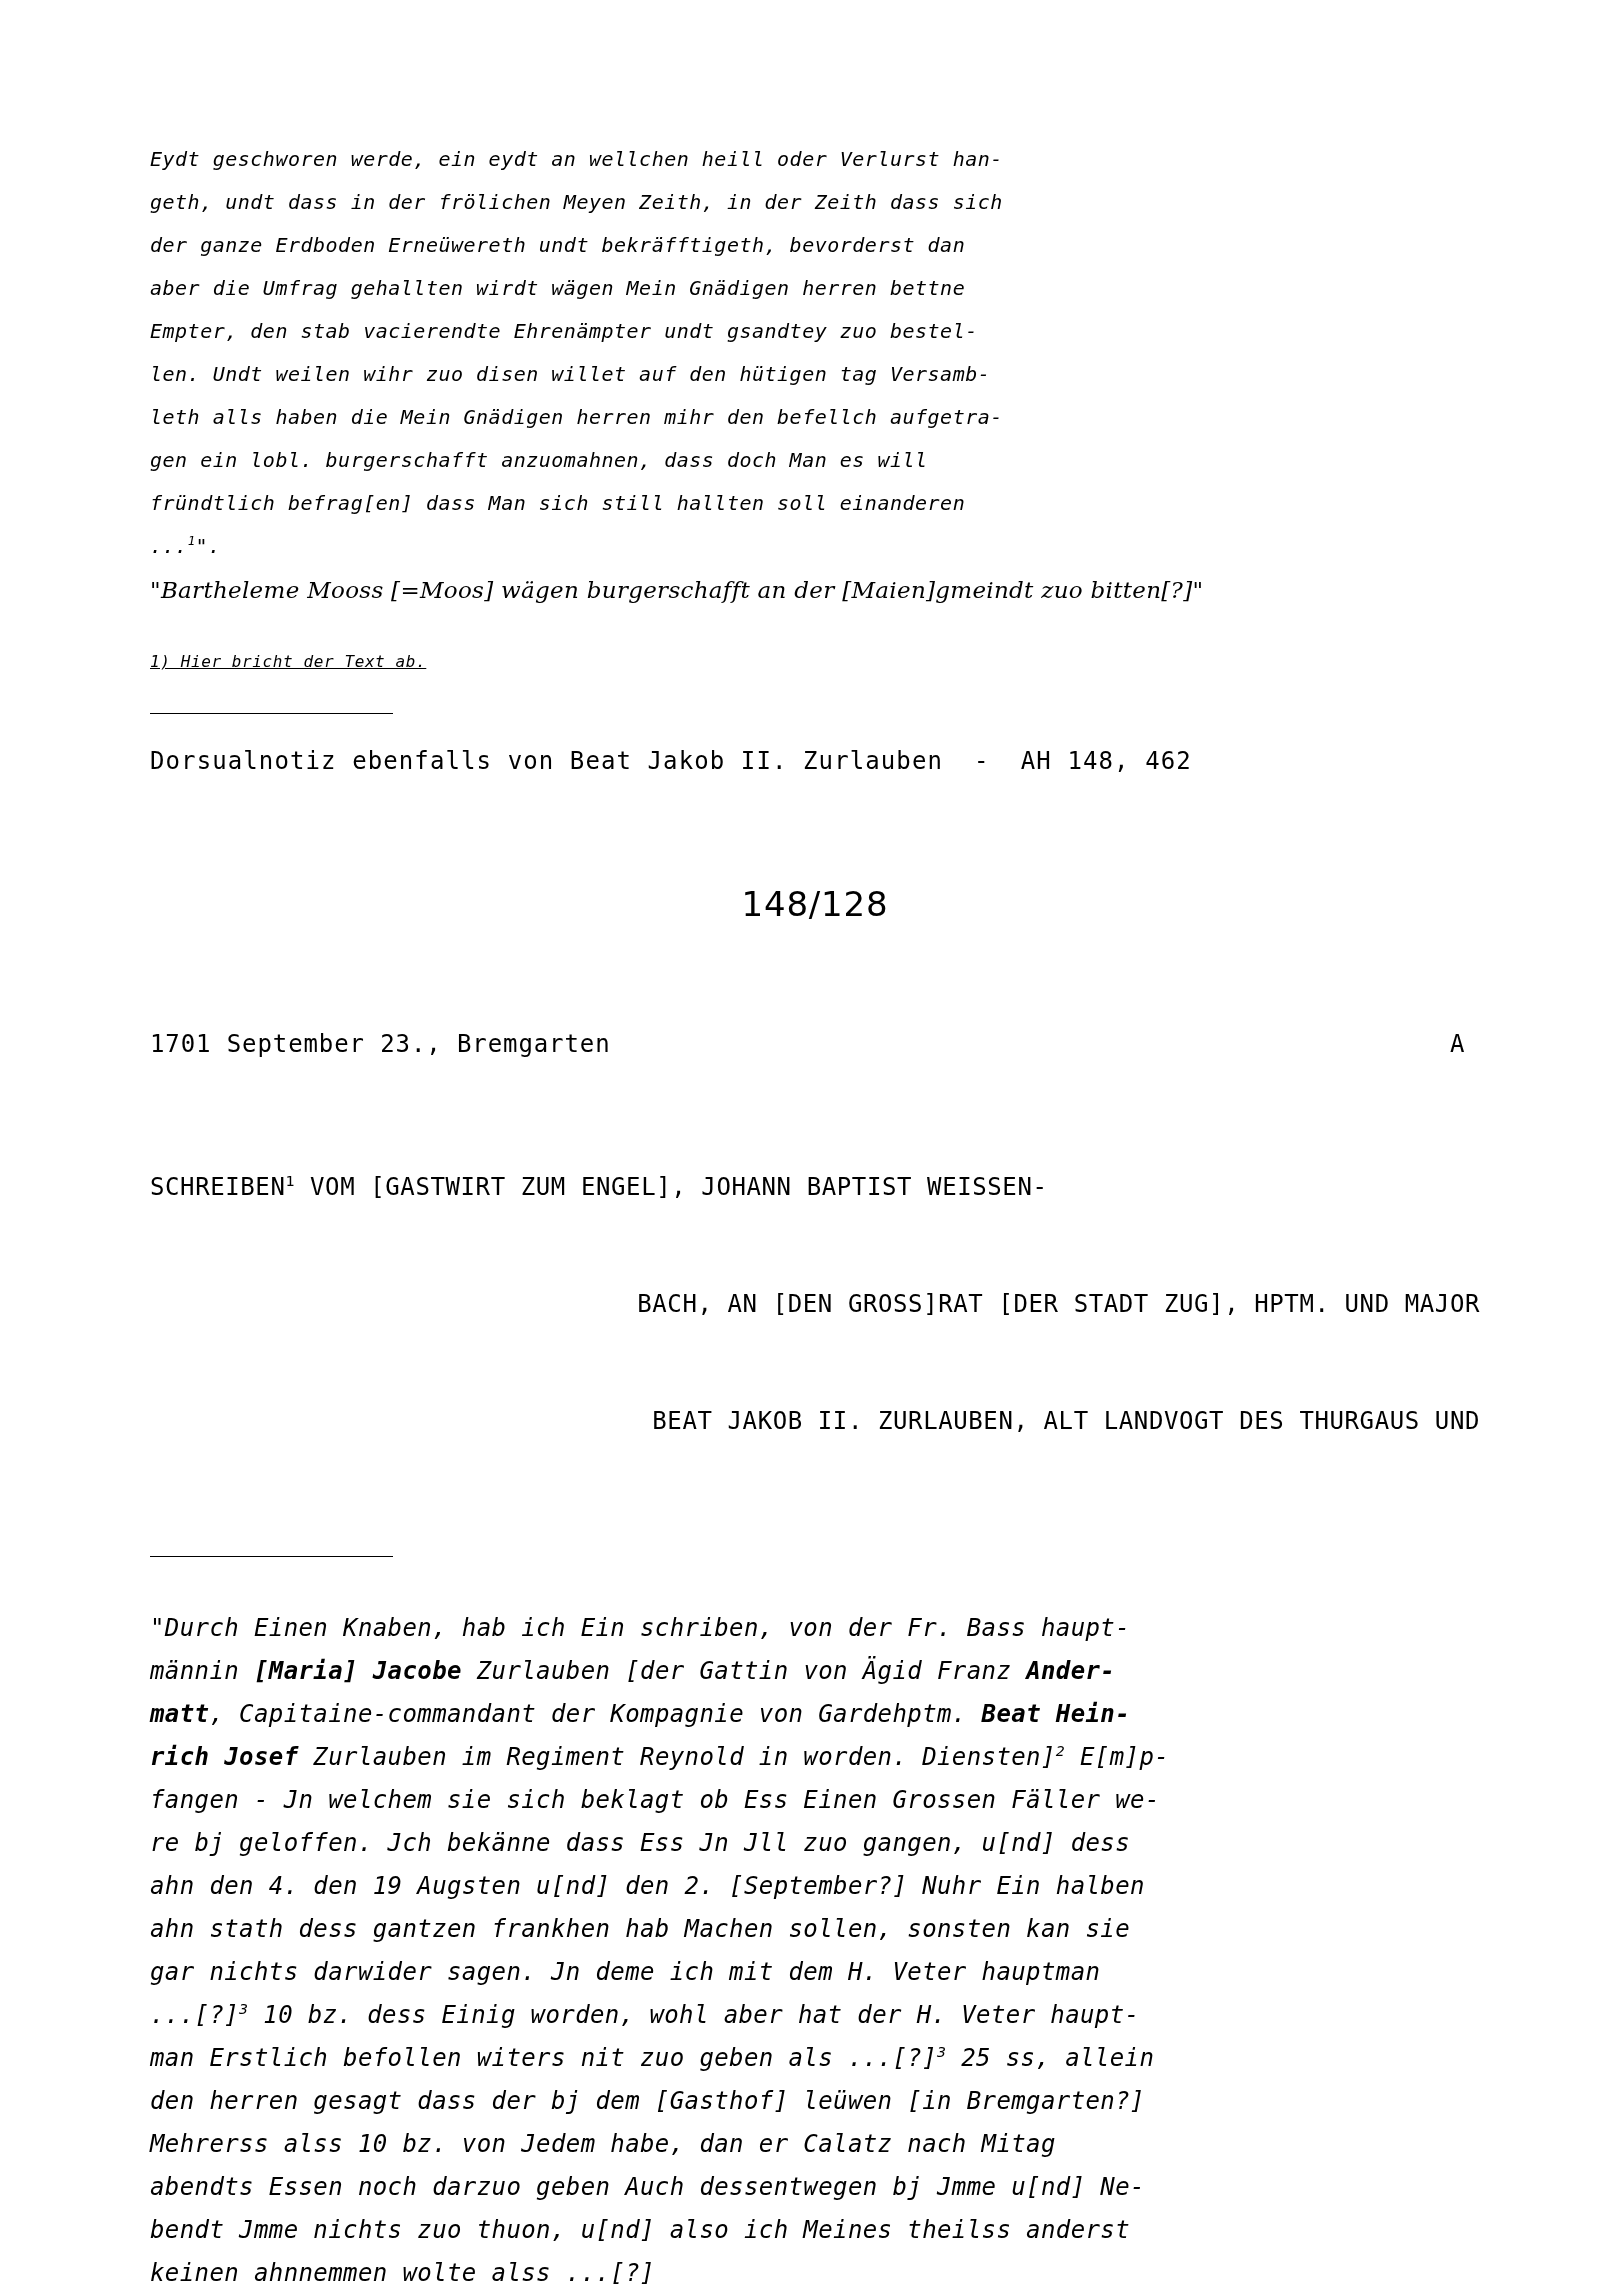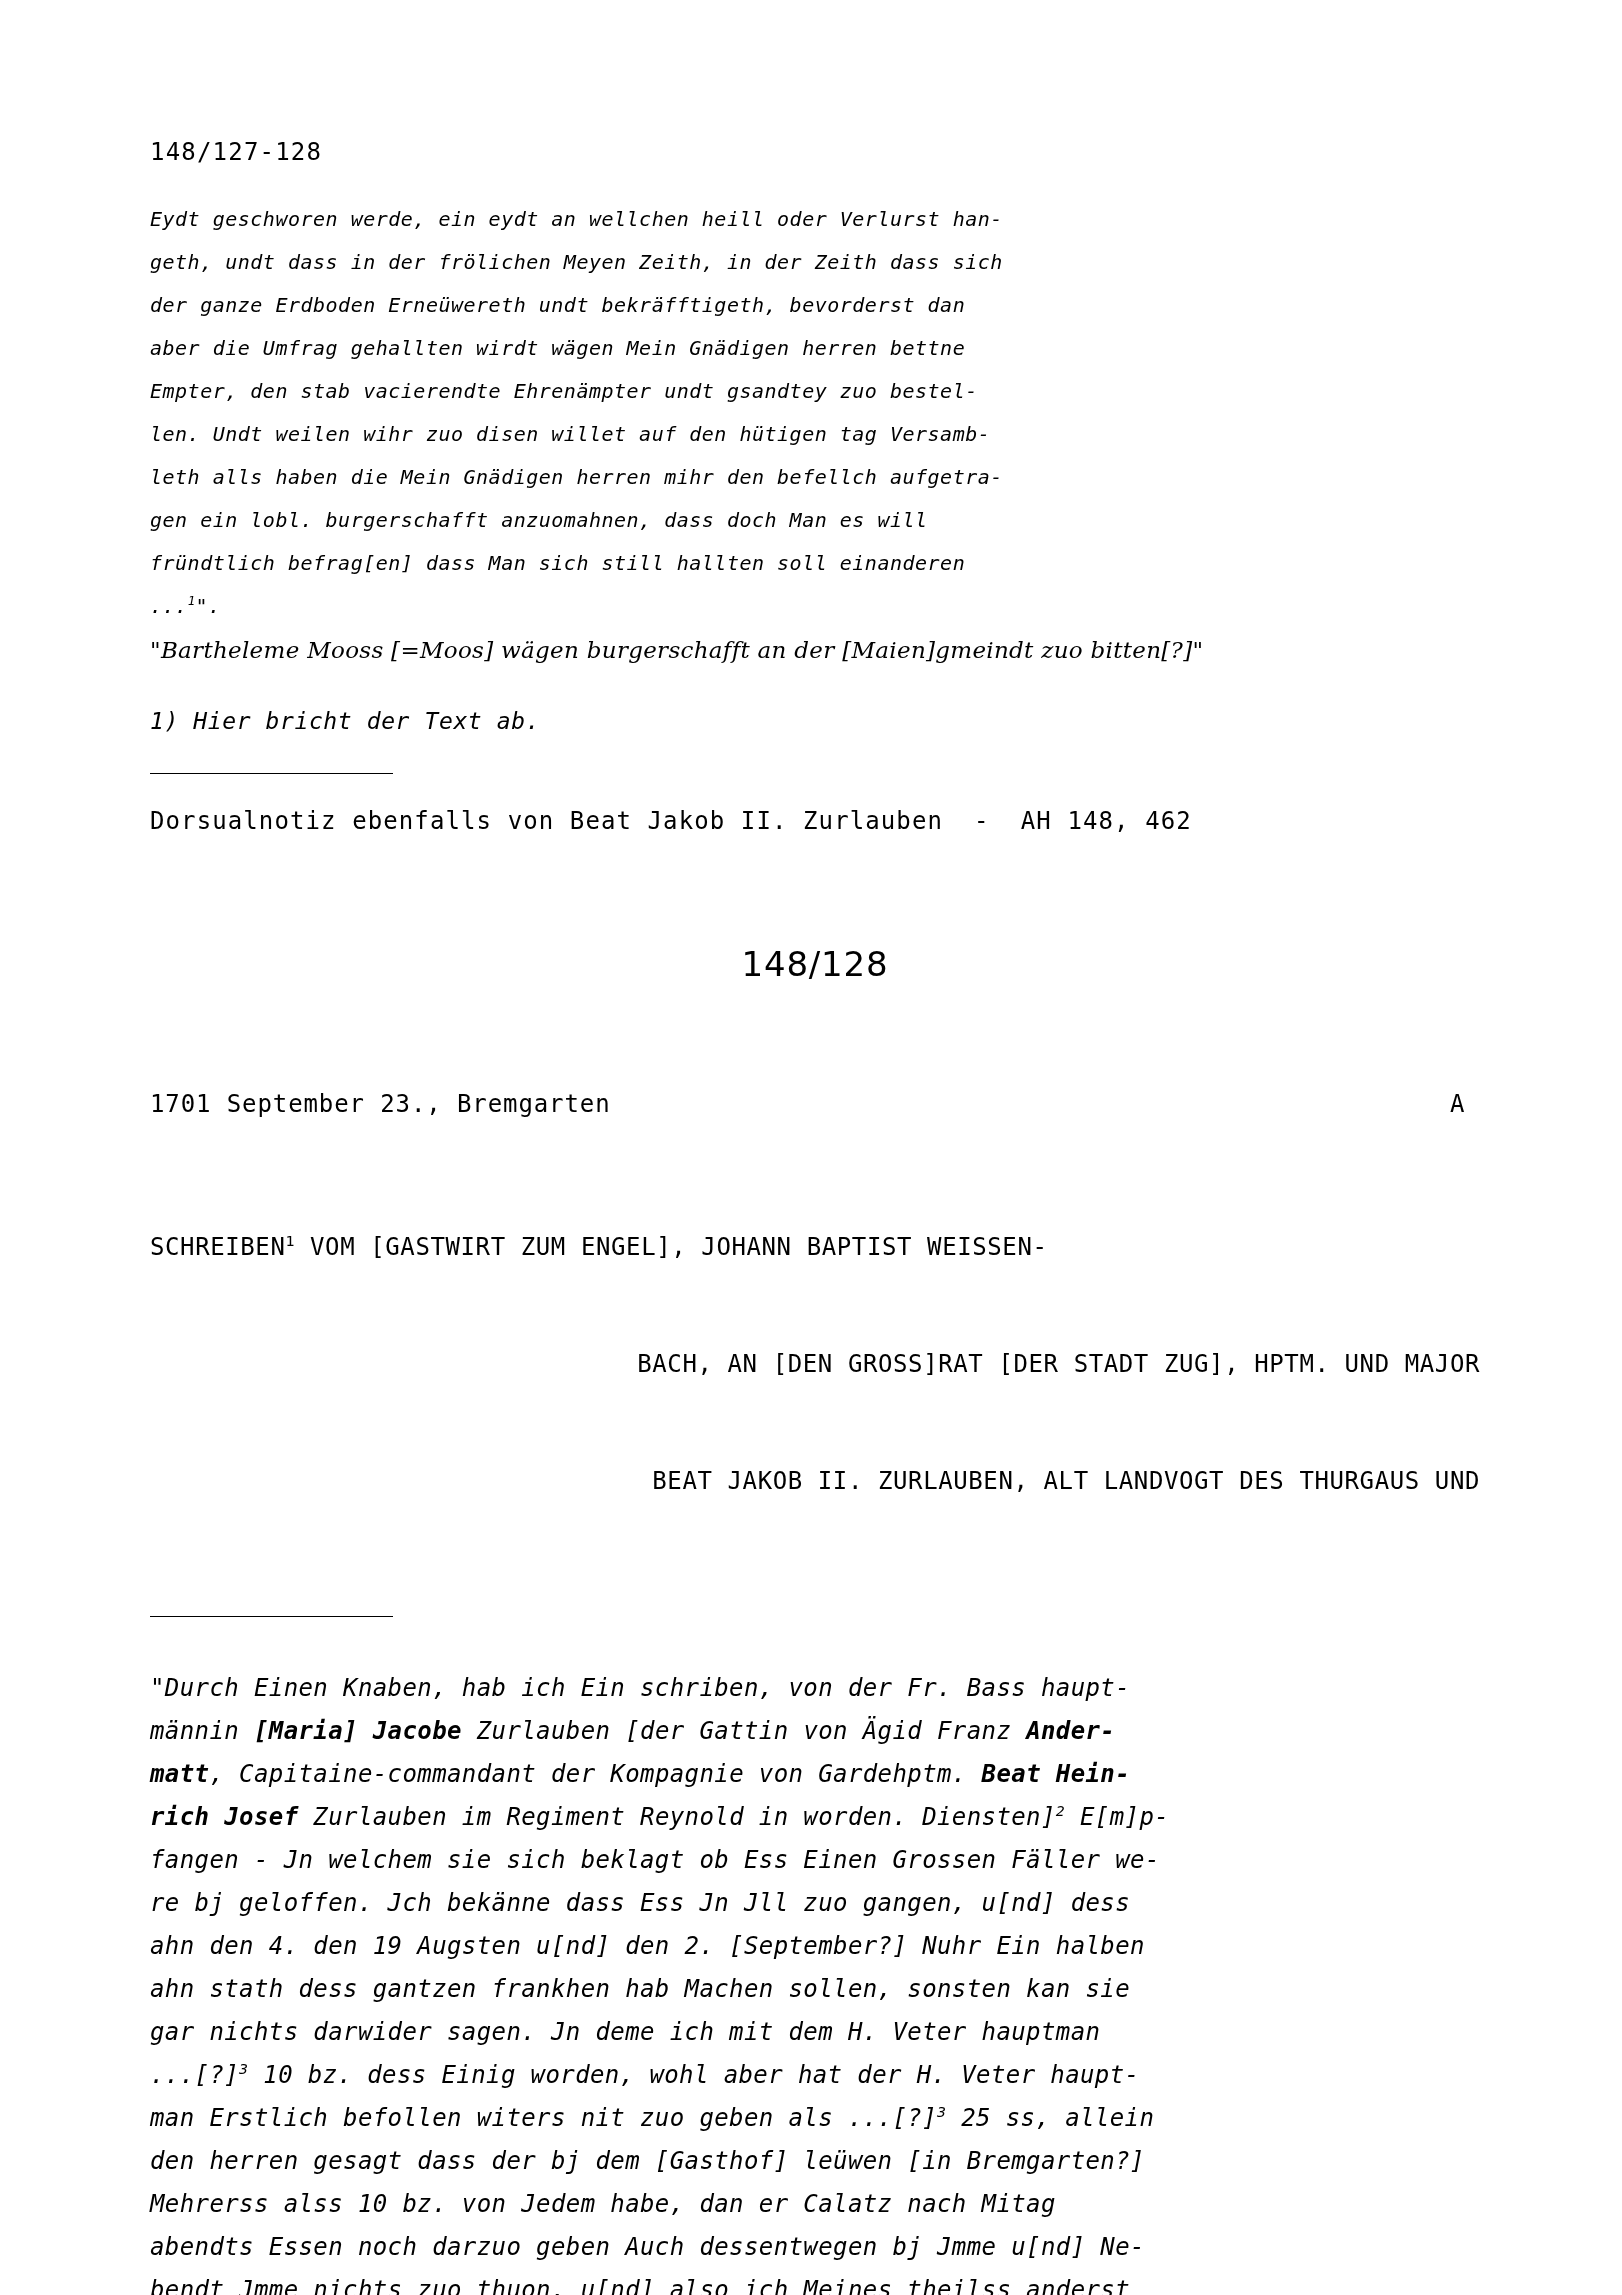--- a/index.html
+++ b/index.html
@@ -38,24 +38,25 @@
     font-style: italic;
     font-size: 23px;
     line-height: 41px;
     letter-spacing: 0.3px;
     margin-top: 1.6px;
     white-space: pre-wrap;
   }
   .footnote {
     font-family: "DejaVu Sans Mono", monospace;
     font-style: italic;
-    font-size: 23px;
+    font-size: 16px;
     line-height: 39px;
     letter-spacing: 0.6px;
     margin-top: 31px;
+    text-decoration: underline;
   }
   .rule {
     border: none;
     border-top: 1.6px solid #000000;
     width: 243px;
     margin: 32px 0 27.6px 0;
   }
   .dorsual {
     font-family: "DejaVu Sans Mono", monospace;
     font-size: 24px;
@@ -121,21 +122,20 @@
   }
   .main-text b {
     font-weight: bold;
   }
 </style>
 </head>
 <body>
 
 <div class="page">
 
-  <div class="doc-id">148/127-128</div>
 
   <div class="body-italic"><span>Eydt geschworen werde, ein eydt an wellchen heill oder Verlurst han-
 geth, undt dass in der frölichen Meyen Zeith, in der Zeith dass sich
 der ganze Erdboden Erneüwereth undt bekräfftigeth, bevorderst dan
 aber die Umfrag gehallten wirdt wägen Mein Gnädigen herren bettne
 Empter, den stab vacierendte Ehrenämpter undt gsandtey zuo bestel-
 len. Undt weilen wihr zuo disen willet auf den hütigen tag Versamb-
 leth alls haben die Mein Gnädigen herren mihr den befellch aufgetra-
 gen ein lobl. burgerschafft anzuomahnen, dass doch Man es will
 fründtlich befrag[en] dass Man sich still hallten soll einanderen

